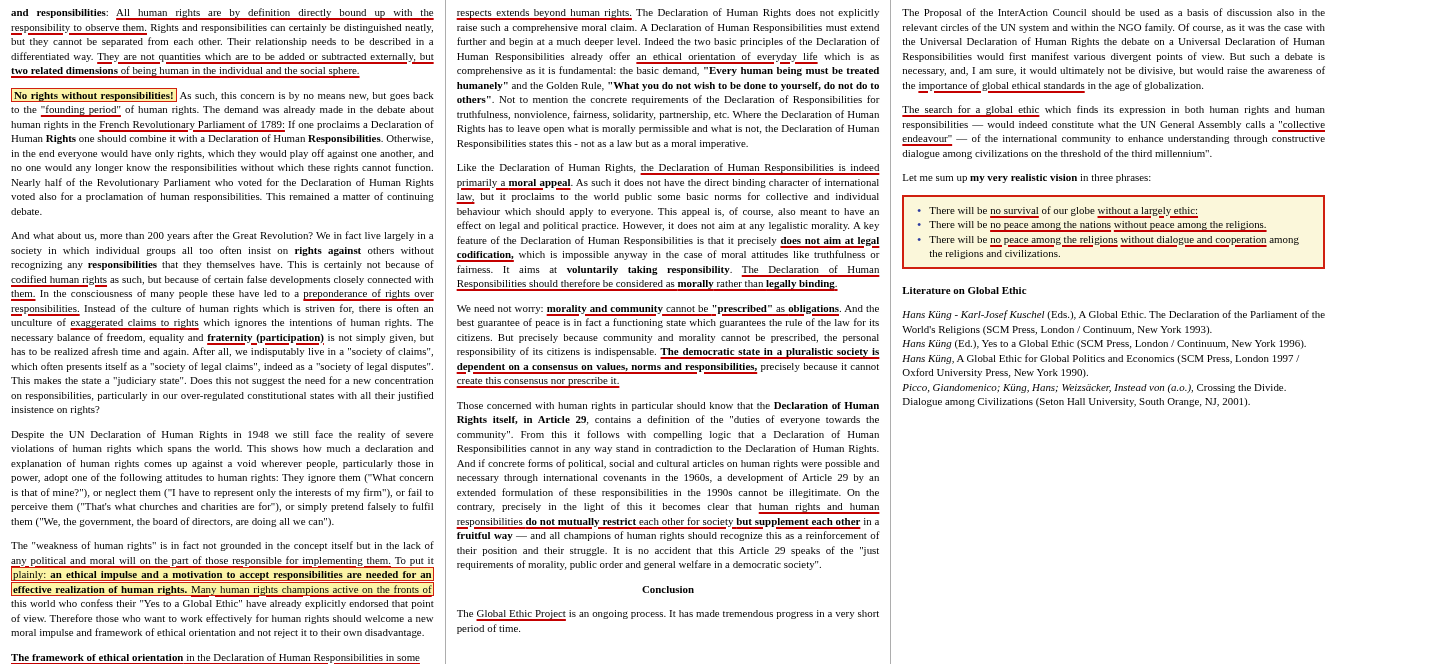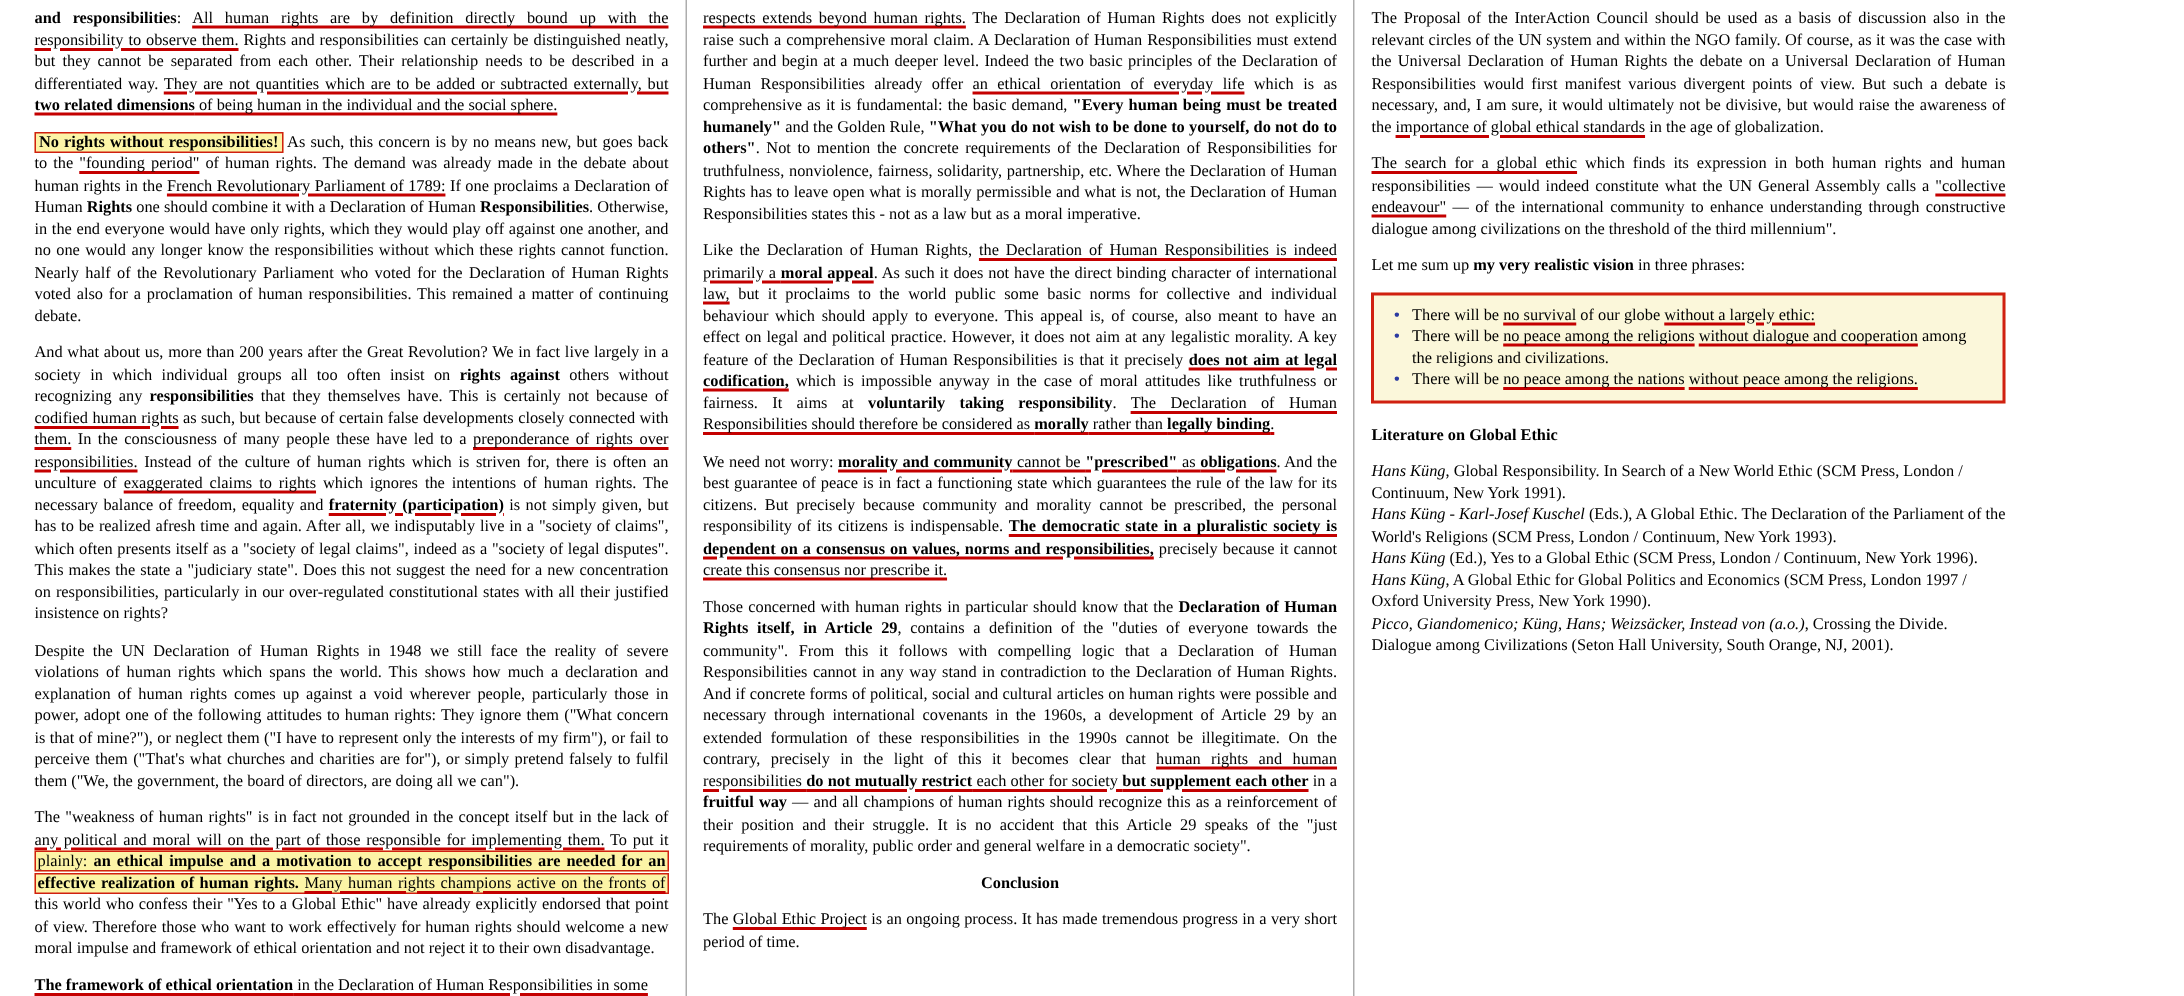--- a/index.html
+++ b/index.html
@@ -1,18 +1,18 @@
 <!DOCTYPE html>
 <html style="--underline-red: #c40000; --box-red: #d02010; --highlight-yellow: #fcf4a6; --callout-bg: #fbf7da; --bullet-blue: #2b3aa0; --divider-gray: #adadad;"><head>
 <meta charset="utf-8">
 <style>
   html,body{margin:0;padding:0;}
   body{width:1456px;height:664px;overflow:hidden;background:#ffffff;color:#000;
        font-family:"Liberation Serif","DejaVu Serif",serif;}
-  .page{display:flex;width:1336px;height:664px;padding-left:12px;}
+  .page{display:flex;width:1336px;height:664px;}
   .col{flex:1 1 0;padding:5px 11px 0 11px;font-size:10.9px;line-height:1.33;text-align:justify;}
   .divider{flex:0 0 1px;width:1px;background:var(--divider-gray,#adadad);}
   .para{margin:0 0 10px 0;}
   .h-block{font-weight:bold;margin:0 0 10px 0;text-align:center;}
   .b{font-weight:bold;}
   .i{font-style:italic;}
   .u{text-decoration:underline;text-decoration-color:var(--underline-red,#c40000);
      text-decoration-thickness:1.5px;text-underline-offset:2px;}
   .boxed{border:1.5px solid var(--box-red,#d02010);background:var(--highlight-yellow,#fcf4a6);padding:0 2px;}
   .hlrun{background:var(--highlight-yellow,#fcf4a6);border:1.5px solid var(--box-red,#d02010);
@@ -54,27 +54,26 @@
   <div class="divider"></div>
 
   <div class="col">
     <p class="para"><span>The Proposal of the InterAction Council should be used as a basis of discussion also in the relevant circles of the UN system and within the NGO family. Of course, as it was the case with the Universal Declaration of Human Rights the debate on a Universal Declaration of Human Responsibilities would first manifest various divergent points of view. But such a debate is necessary, and, I am sure, it would ultimately not be divisive, but would raise the awareness of the </span><span class="u">importance of global ethical standards</span><span> in the age of globalization.</span></p>
     <p class="para"><span class="u">The search for a global ethic</span><span> which finds its expression in both human rights and human responsibilities — would indeed constitute what the UN General Assembly calls a </span><span class="u">"collective endeavour"</span><span> — of the international community to enhance understanding through constructive dialogue among civilizations on the threshold of the third millennium".</span></p>
     <p class="para"><span>Let me sum up </span><span class="b">my very realistic vision</span><span> in three phrases:</span></p>
 
     <div class="vision-box">
       <ul class="vision-list">
         <li><span>There will be </span><span class="u">no survival</span><span> of our globe </span><span class="u">without a largely ethic:</span></li>
+        <li><span>There will be </span><span class="u">no peace among the nations</span><span> </span><span class="u">without peace among the religions.</span></li>
         <li><span>There will be </span><span class="u">no peace among the religions</span><span> </span><span class="u">without dialogue and cooperation</span><span> among the religions and civilizations.</span></li>
-        <li><span>There will be </span><span class="u">no peace among the nations</span><span> </span><span class="u">without peace among the religions.</span></li>
       </ul>
     </div>
 
     <p class="lit-heading">Literature on Global Ethic</p>
 
-    <p class="lit"><span class="i">Hans Küng</span><span>, Global Responsibility. In Search of a New World Ethic (SCM Press, London / Continuum, New York 1991).</span></p>
     <p class="lit"><span class="i">Hans Küng - Karl-Josef Kuschel</span><span> (Eds.), A Global Ethic. The Declaration of the Parliament of the World's Religions (SCM Press, London / Continuum, New York 1993).</span></p>
     <p class="lit"><span class="i">Hans Küng</span><span> (Ed.), Yes to a Global Ethic (SCM Press, London / Continuum, New York 1996).</span></p>
     <p class="lit"><span class="i">Hans Küng</span><span>, A Global Ethic for Global Politics and Economics (SCM Press, London 1997 / Oxford University Press, New York 1990).</span></p>
     <p class="lit"><span class="i">Picco, Giandomenico; Küng, Hans; Weizsäcker, Instead von (a.o.)</span><span>, Crossing the Divide. Dialogue among Civilizations (Seton Hall University, South Orange, NJ, 2001).</span></p>
   </div>
 
 </div>
 
 </body></html>

